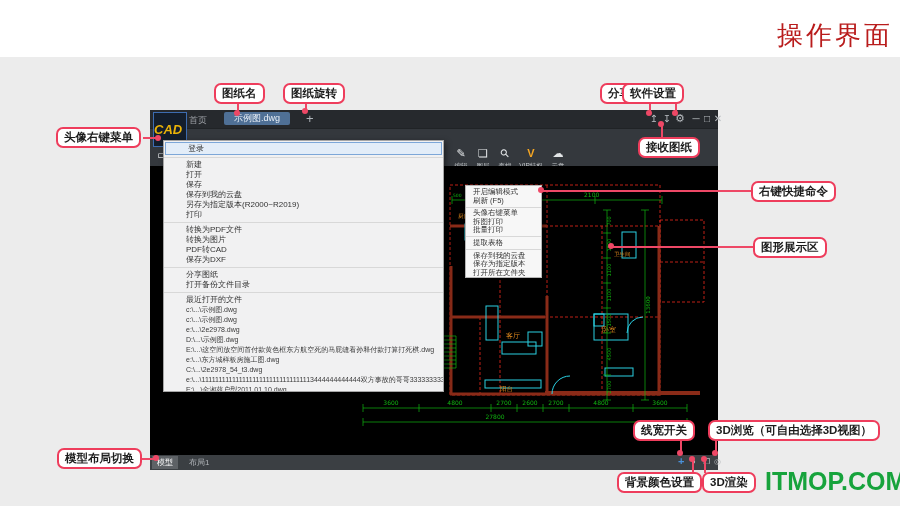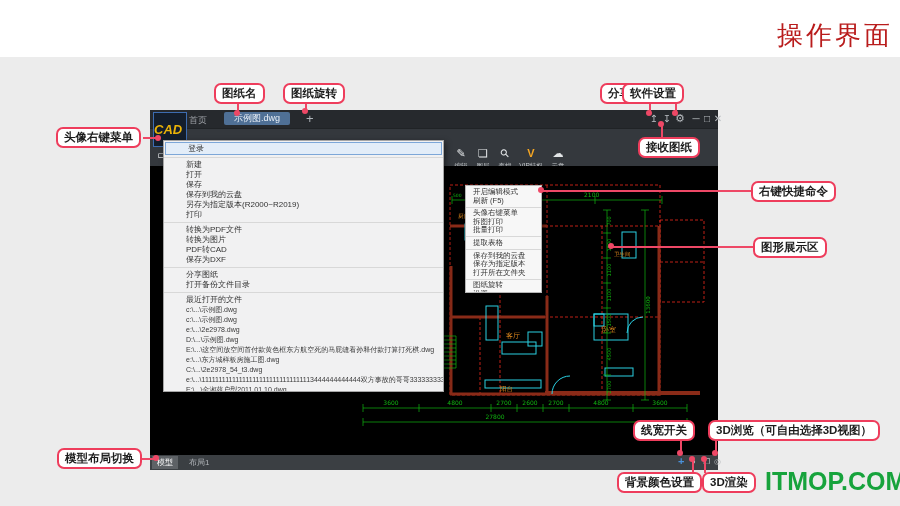--- a/index.html
+++ b/index.html
@@ -34,21 +34,21 @@
   .st-ico.plus{color:#4a90d9;font-weight:bold;font-size:11px;top:0;}
   
   #avatar-menu{position:absolute;left:163px;top:140px;width:281px;height:252px;background:#f1f1f2;
                border:1px solid #a6a6a6;box-shadow:2px 2px 6px rgba(0,0,0,.45);z-index:5;overflow:hidden;
                padding-top:1px;box-sizing:border-box;}
   .mrow{font-size:8px;color:#333;line-height:10px;padding-left:22px;white-space:nowrap;overflow:hidden;}
   .msel{background:#e3edf8;border:1px solid #7da7d8;line-height:11px;margin:0 1px;}
   .mfile{font-size:7px;color:#3a3a3a;}
   .msep{height:1px;background:#d8d8d8;margin:2px 0;}
   
-  #context-menu{position:absolute;left:465px;top:185px;width:77px;height:108px;background:#f7f7f7;
+  #context-menu{position:absolute;left:465px;top:185px;width:77px;height:93px;background:#f7f7f7;
                 border:1px solid #b5b5b5;box-shadow:2px 2px 5px rgba(0,0,0,.5);z-index:5;overflow:hidden;
                 padding-top:2px;box-sizing:border-box;}
   #context-menu .mrow{font-size:7.5px;line-height:8.6px;padding-left:7px;}
   #context-menu .msep{margin:1.5px 0;}
   
   .co{position:absolute;background:#fff;border:2px solid #ee3d5c;border-radius:7px;color:#1c1c1c;
       font-size:11.5px;font-weight:bold;line-height:15px;padding:1px 6px;z-index:10;white-space:nowrap;}
   .ln{position:absolute;background:#ee4866;z-index:9;}
   .dot{position:absolute;width:6px;height:6px;border-radius:50%;background:#ee4866;z-index:9;}
   

